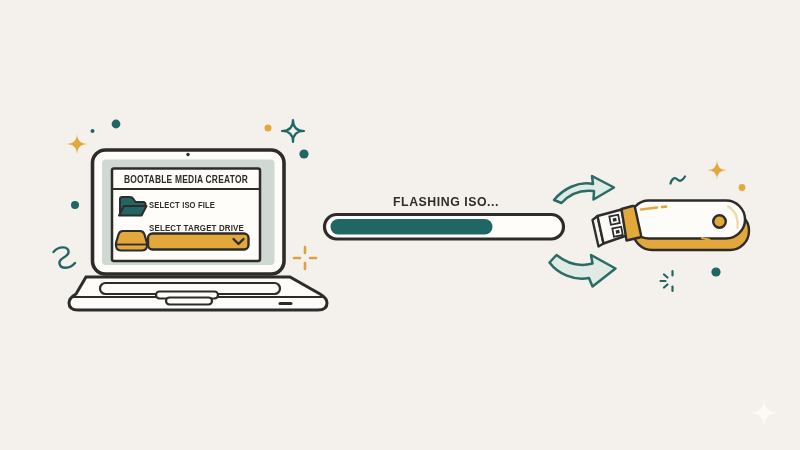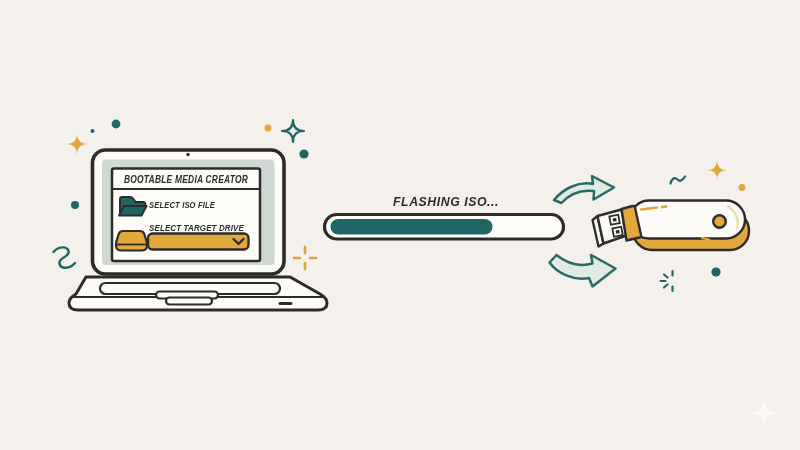--- a/index.html
+++ b/index.html
@@ -1,16 +1,16 @@
 <!DOCTYPE html>
 <html><head>
 <meta charset="utf-8">
 <style>
   html,body{margin:0;padding:0;background:#f4f1ec;}
-  .stage{position:relative;width:800px;height:450px;overflow:hidden;font-style:italic;}
+  .stage{position:relative;width:800px;height:450px;overflow:hidden;}
   svg{display:block;}
   svg text{
     font-family:"Liberation Sans","DejaVu Sans",sans-serif;
     font-weight:bold;
     fill:#2d2c2a;
   }
   .app-title{font-size:11px;letter-spacing:.3px;}
   .app-label{font-size:9.5px;letter-spacing:.2px;}
   .flash-label{font-size:13.5px;letter-spacing:.6px;}
 </style>

